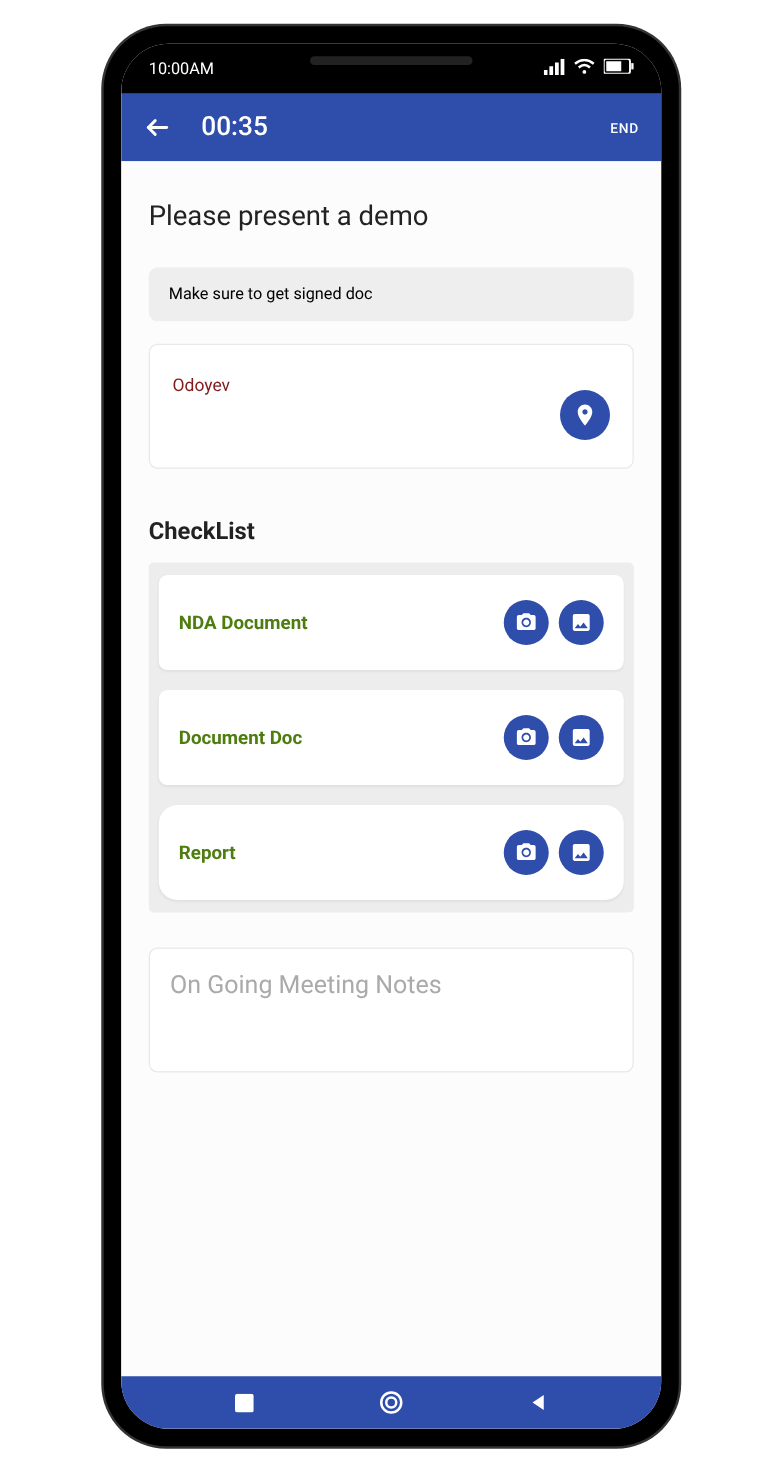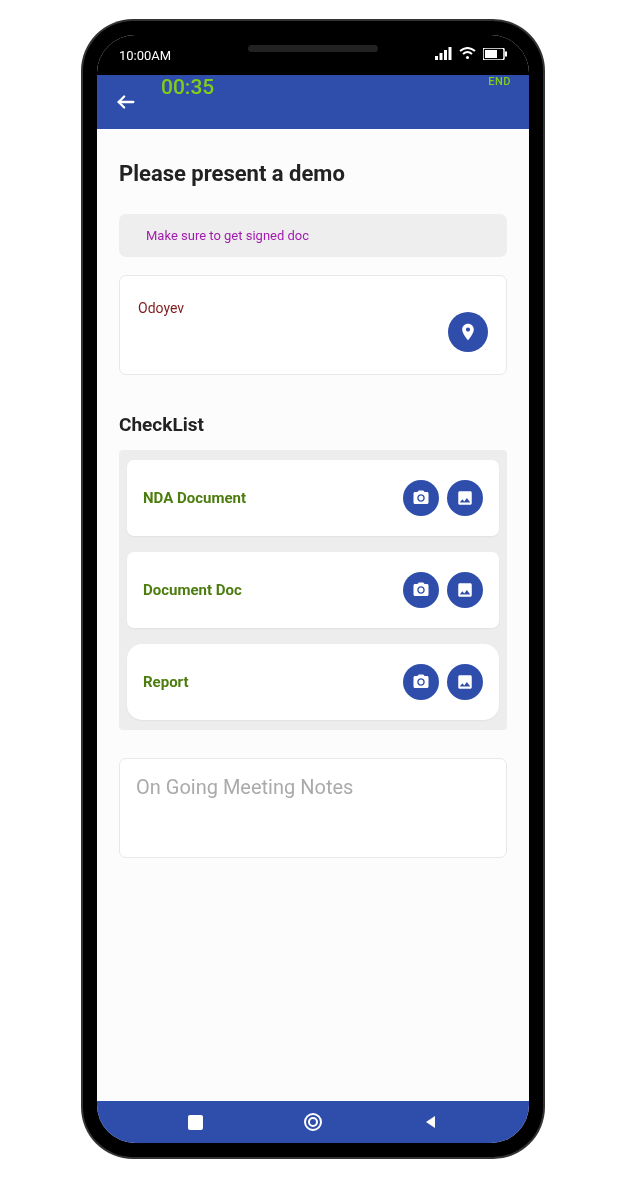--- a/index.html
+++ b/index.html
@@ -62,22 +62,23 @@
     
     .status-right {
       display: flex;
       align-items: center;
       gap: 7px;
     }
     
     .app-bar {
       height: 54px;
       background: #2f4dab;
-      color: #84cc16;
-      display: flex;
+      color: #ffffff;
+      display: flex;
+      align-items: center;
       padding: 0 18px;
     }
     
     .back-btn {
       display: flex;
       align-items: center;
       cursor: pointer;
     }
     
     .timer {
@@ -97,30 +98,30 @@
     .content {
       padding: 32px 22px 10px 22px;
       background: #fcfcfc;
       height: calc(100% - 40px - 54px - 42px);
       overflow-y: auto;
     }
     
     .page-title {
       font-size: 22px;
       color: #222;
-      font-weight: 700;
+      font-weight: 400;
       margin-bottom: 28px;
     }
     
     .note-box {
       background: #eeeeee;
       border-radius: 7px;
-      padding: 14px 27px;
+      padding: 14px 16px;
       font-size: 13px;
-      color: #a21caf;
+      color: #000000;
       margin-bottom: 18px;
     }
     
     .location-card {
       background: #fff;
       border: 1px solid #e8e8e8;
       border-radius: 7px;
       padding: 22px 18px 28px 18px;
       margin-bottom: 38px;
       position: relative;

